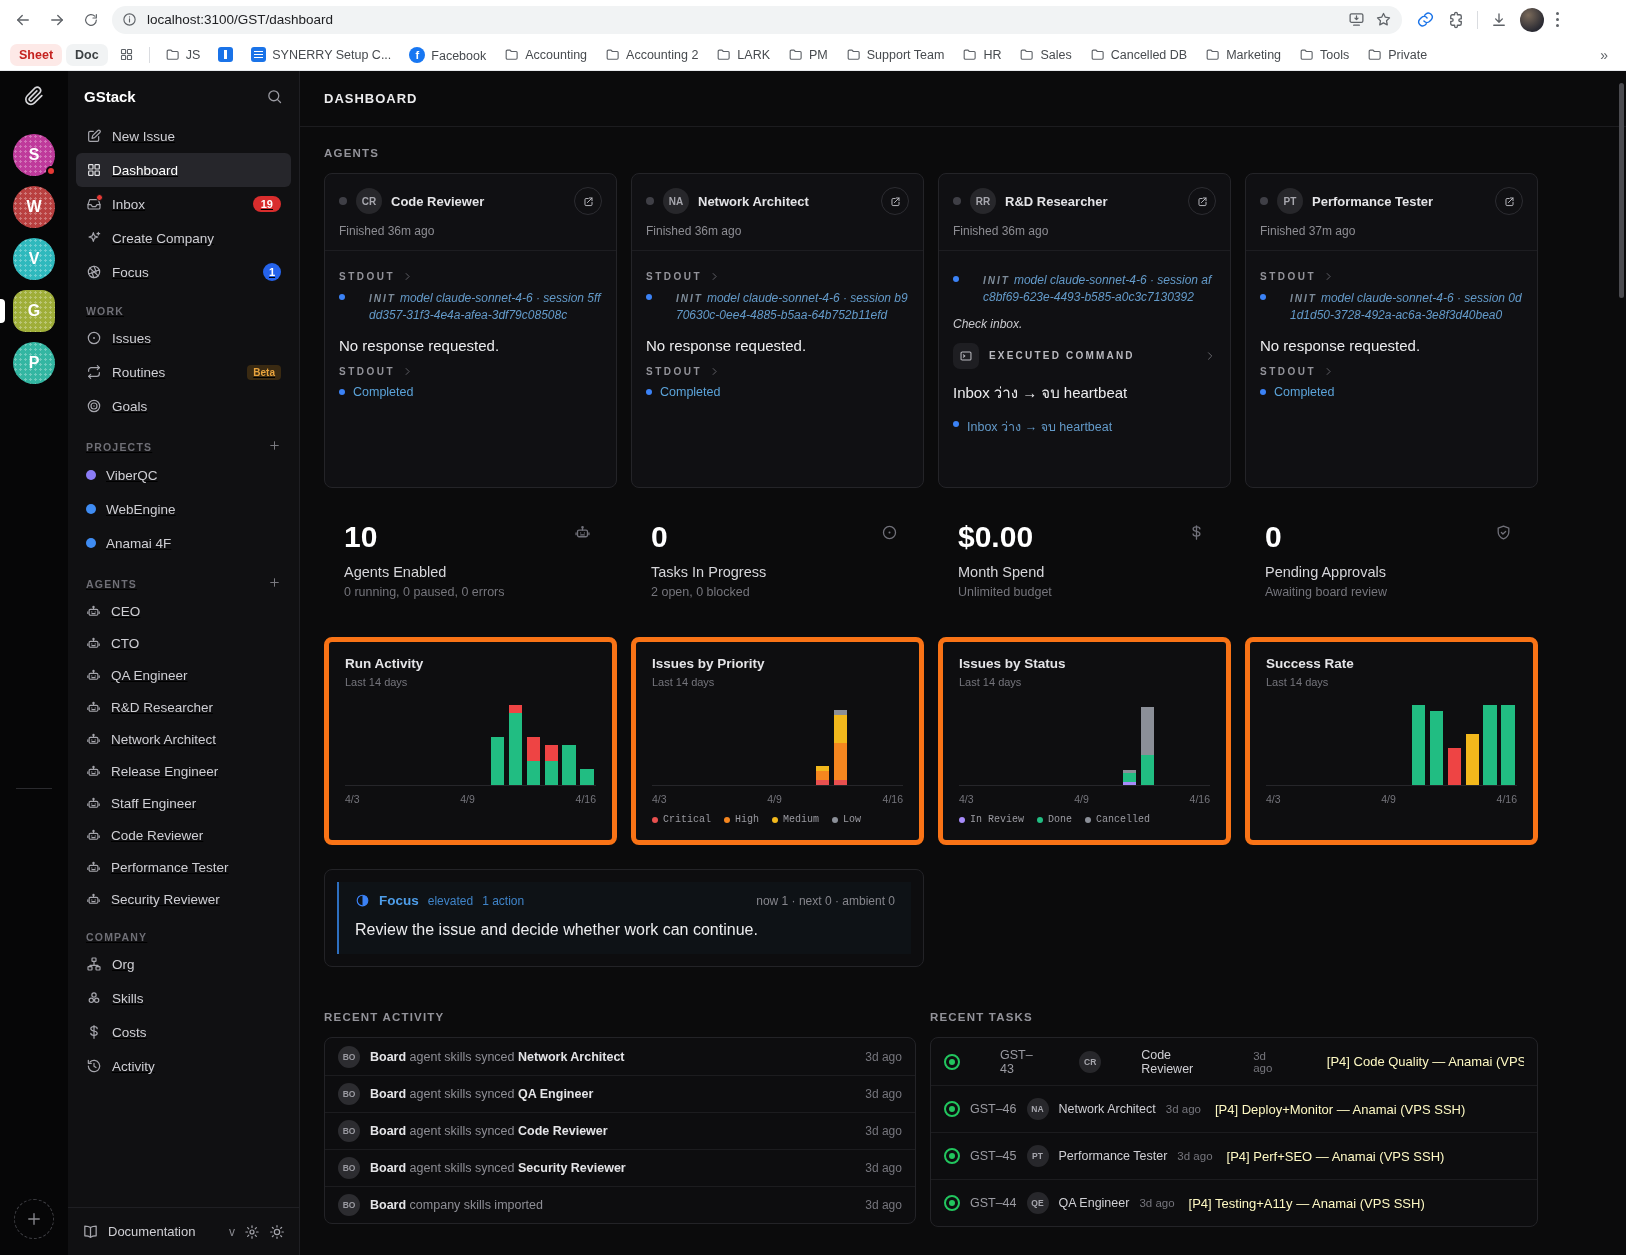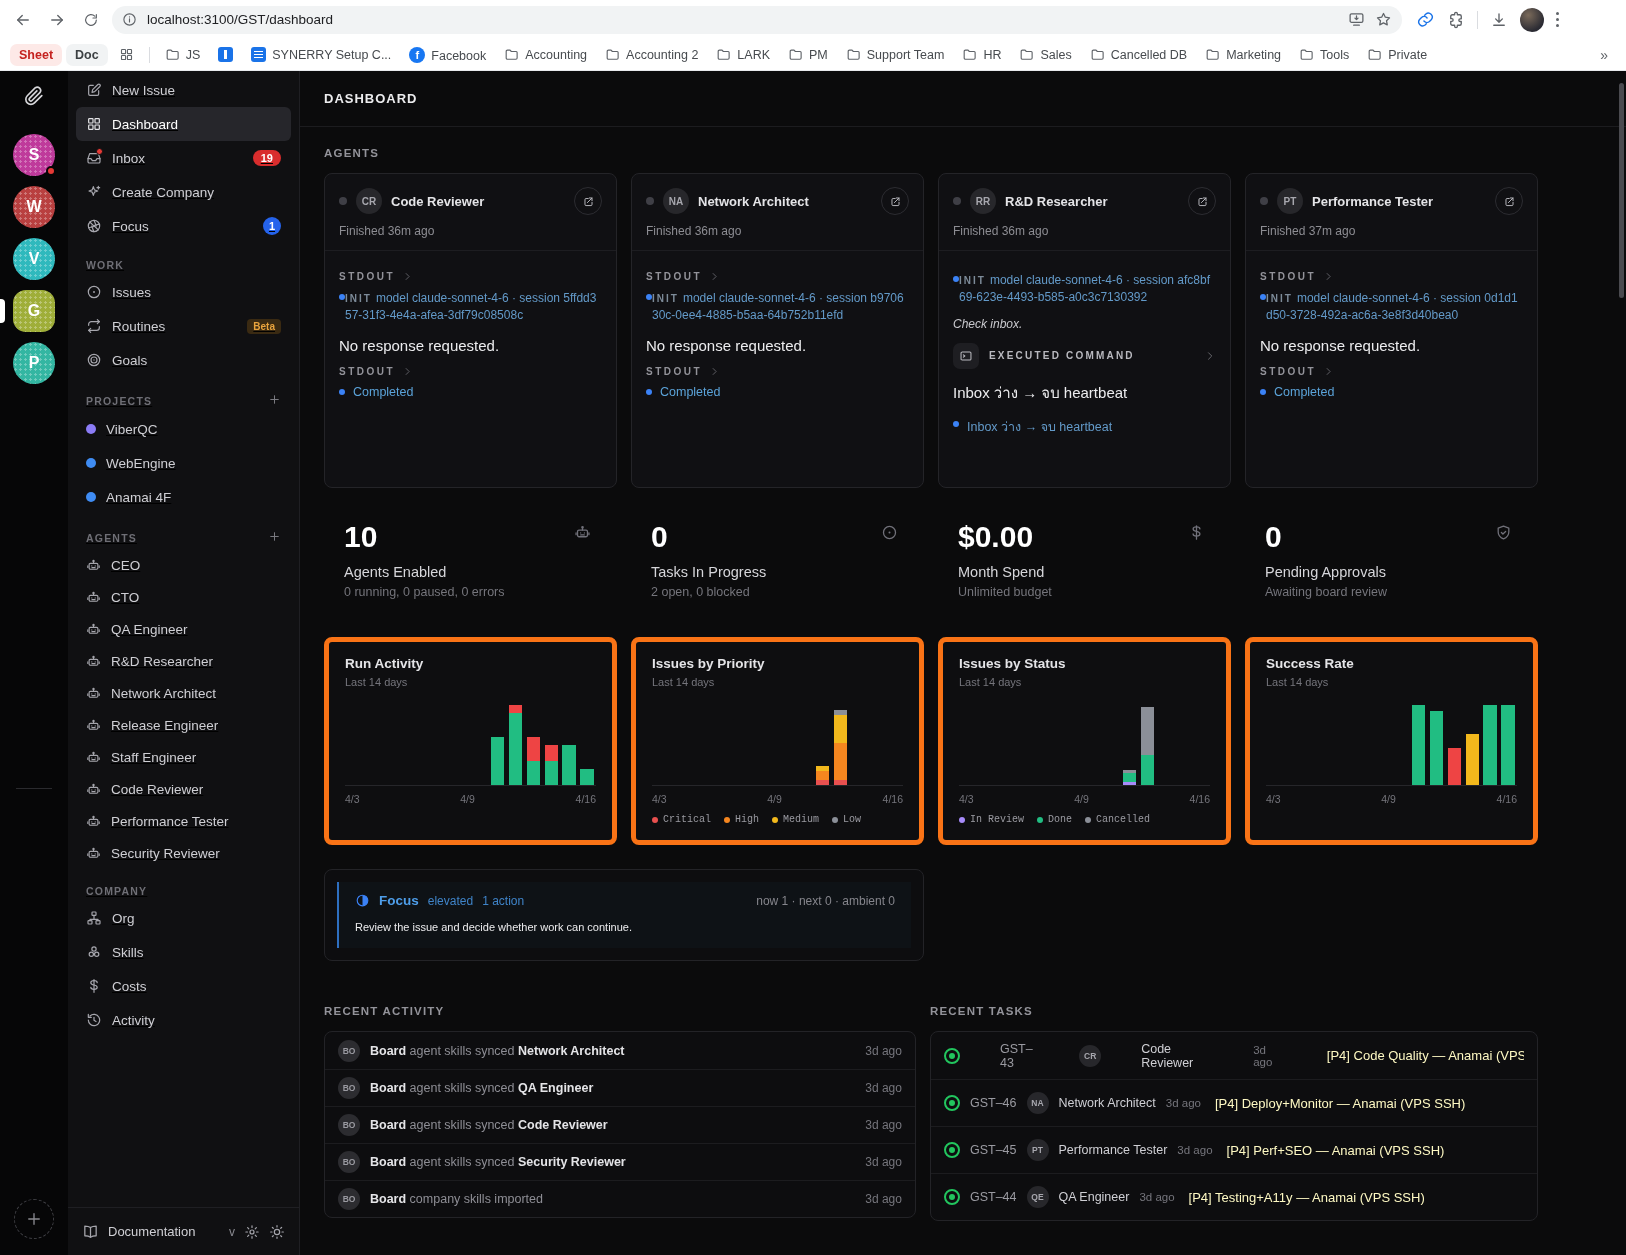--- a/index.html
+++ b/index.html
@@ -74,21 +74,21 @@
   .acard-head{padding:13px 14px 12px;border-bottom:1px solid #1d1d21;}
   .acard-row{display:flex;align-items:center;gap:9px;}
   .sdot{width:8px;height:8px;border-radius:50%;background:#3f3f46;flex:none;}
   .aav{width:26px;height:26px;border-radius:50%;background:#27272b;color:#a7a7ae;font-size:10px;font-weight:700;display:flex;align-items:center;justify-content:center;flex:none;}
   .aname{color:#e4e4e7;font-size:13px;font-weight:600;}
   .aext{margin-left:auto;width:28px;height:28px;border:1px solid #2c2c31;border-radius:50%;display:flex;align-items:center;justify-content:center;color:#b9b9bf;}
   .afin{margin-top:9px;color:#8d8d93;font-size:12px;}
   .acard-body{padding:13px 14px;font-size:12px;}
   .stdout{display:flex;align-items:center;gap:7px;color:#93939a;font-size:10px;font-weight:700;letter-spacing:2.5px;margin:7px 0;}
   .stdout .ic{color:#6f6f76;}
-  .initline{display:flex;gap:0;margin:8px 0;line-height:1.45;}
+  .initline{display:flex;gap:24px;margin:8px 0;line-height:1.45;font-style:italic;}
   .bdot{width:6px;height:6px;border-radius:50%;background:#3b82f6;flex:none;margin-top:4px;}
   .init-k{color:#7d8b99;font-size:10px;font-weight:700;letter-spacing:2px;margin-right:4px;}
   .init-t{color:#639ac9;font-size:12px;word-break:break-all;}
   .amsg{color:#ececee;font-size:15px;margin:12px 0;}
   .anote{color:#c9c9ce;font-size:12px;font-style:italic;margin:10px 0;}
   .acmd{display:flex;align-items:center;gap:10px;margin:12px 0;}
   .acmd-chip{width:26px;height:26px;border-radius:7px;background:#1e1e22;color:#b9b9bf;display:flex;align-items:center;justify-content:center;}
   .acmd-lb{color:#b9b9bf;font-size:10px;font-weight:700;letter-spacing:2.2px;}
   .adone{display:flex;align-items:center;gap:8px;margin-top:8px;}
   .adone span{color:#5ba3d9;font-size:12.5px;}
@@ -114,21 +114,21 @@
   .lg i{width:6px;height:6px;border-radius:50%;}
 
   .bottom-grid{display:grid;grid-template-columns:1fr 1fr;gap:14px;margin-top:24px;}
   .focus-outer{border:1px solid #232327;border-radius:8px;background:#0d0d0f;padding:12px;}
   .focus-inner{border-left:2px solid #2e6fc0;background:#0e1216;padding:11px 16px 15px;}
   .f-row{display:flex;align-items:center;gap:9px;}
   .f-ic{color:#3b82f6;}
   .f-title{color:#4e9eea;font-size:13.5px;font-weight:700;}
   .f-lv,.f-act{color:#3f84c9;font-size:12px;}
   .f-meta{margin-left:auto;color:#85858c;font-size:12px;}
-  .f-msg{color:#ececee;font-size:11px;margin-top:13px;}
+  .f-msg{color:#ececee;font-size:16px;margin-top:13px;}
 
   .lists-grid{display:grid;grid-template-columns:1fr 1fr;gap:14px;margin-top:44px;}
   .list{border:1px solid #232327;border-radius:8px;background:#0d0d0f;overflow:hidden;}
   .arow{height:37px;display:flex;align-items:center;gap:10px;padding:0 13px;border-top:1px solid #1c1c1f;font-size:12.5px;}
   .arow:first-child{border-top:none;}
   .bo{width:22px;height:22px;border-radius:50%;background:#2c2c30;color:#9a9aa1;font-size:8.5px;font-weight:700;display:flex;align-items:center;justify-content:center;flex:none;}
   .a-actor,.a-target{color:#e4e4e7;font-weight:600;}
   .a-action{color:#8e8e95;}
   .a-time{margin-left:auto;color:#75757c;font-size:12px;}
   .trow{height:47px;display:flex;align-items:center;gap:10px;padding:0 13px;border-top:1px solid #1c1c1f;}
@@ -360,20 +360,29 @@
       <span class="rail-plus">
         <span class="ic" style="width:18px;height:18px;">
           <svg viewBox="0 0 24 24">
             <path d="M12 5v14M5 12h14"></path>
           </svg>
         </span>
       </span>
     </aside>
 
   <nav class="sidebar">
+    <div class="sb-head">
+      <span class="sb-title">GStack</span>
+      <span class="ic sb-search" style="width:17px;height:17px">
+          <svg viewBox="0 0 24 24">
+            <circle cx="11" cy="11" r="7"></circle>
+            <path d="M20.5 20.5L16 16"></path>
+          </svg>
+        </span>
+    </div>
     <div class="sb-scroll" id="sb-nav">
         <div class="sb-item">
           <span class="ic" style="width:16px;height:16px;">
             <svg viewBox="0 0 24 24">
               <path d="M11 5H6a2 2 0 0 0-2 2v11a2 2 0 0 0 2 2h11a2 2 0 0 0 2-2v-5"></path>
               <path d="M17.8 3.8a2.1 2.1 0 0 1 3 3L13 14.5 9 15.5l1-4z"></path>
             </svg>
           </span>
           <span>New Issue</span>
         </div>

